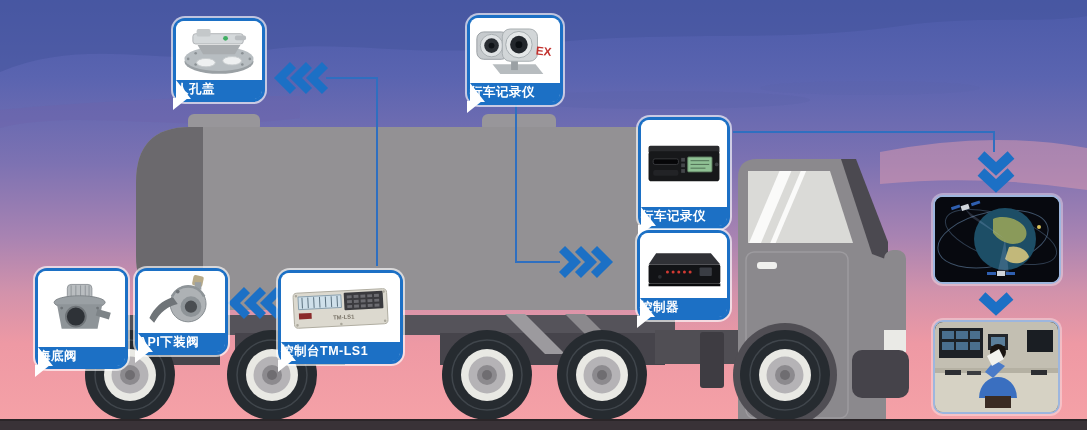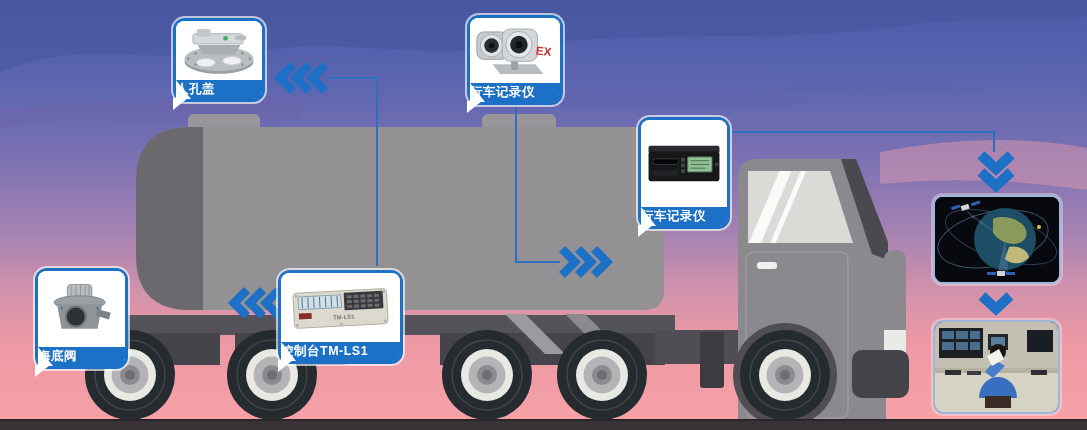--- a/index.html
+++ b/index.html
@@ -217,20 +217,39 @@
             <path d="M52,28 H72"></path>
             <path d="M52,32 H72"></path>
             <path d="M52,36 H68"></path>
           </g>
         <circle cx="80" cy="32" r="2" fill="#3c3e42"></circle>
       </svg>
     </div>
     <div class="band">行车记录仪</div>
   </div>
 
+  <div class="callout" style="left:637px;top:230px;width:93px;height:90px">
+    <div class="img">
+      <svg viewBox="0 0 90 62">
+        <polygon points="16,18 74,18 84,30 8,30" fill="#303136"></polygon>
+        <rect x="8" y="30" width="76" height="20" rx="2" fill="#121316"></rect>
+        <g fill="#d23a33">
+          <circle cx="28" cy="38" r="1.6"></circle>
+            <circle cx="34" cy="38" r="1.6"></circle>
+            <circle cx="40" cy="38" r="1.6"></circle>
+          <circle cx="46" cy="38" r="1.6"></circle>
+            <circle cx="52" cy="38" r="1.6"></circle>
+        </g>
+        <rect x="62" y="33" width="13" height="9" rx="1" fill="#3a3d44"></rect>
+        <circle cx="20" cy="43" r="2" fill="#2c2e32"></circle>
+        <rect x="8" y="50" width="76" height="3" fill="#08090b"></rect>
+      </svg>
+    </div>
+    <div class="band">控制器</div>
+  </div>
 
   <div class="callout" style="left:35px;top:268px;width:93px;height:101px">
     <div class="img">
       <svg viewBox="0 0 90 62">
         <rect x="30" y="5" width="26" height="16" rx="4" fill="#b9bdc0" stroke="#8e9498"></rect>
         <g stroke="#8e9498" stroke-width="1">
             <path d="M34,6 V20"></path>
             <path d="M39,6 V20"></path>
             <path d="M44,6 V20"></path>
             <path d="M49,6 V20"></path>
@@ -241,20 +260,35 @@
         <circle cx="39" cy="39" r="10.5" fill="#2e3237"></circle>
         <circle cx="39" cy="39" r="10.5" fill="none" stroke="#6f7478" stroke-width="2"></circle>
         <path d="M62,31 L76,35 L74,42 L60,38 Z" fill="#7d8387"></path>
         <circle cx="24" cy="30" r="1.5" fill="#6f7478"></circle>
           <circle cx="62" cy="30" r="1.5" fill="#6f7478"></circle>
       </svg>
     </div>
     <div class="band">海底阀</div>
   </div>
 
+  <div class="callout" style="left:135px;top:268px;width:93px;height:87px">
+    <div class="img">
+      <svg viewBox="0 0 90 62">
+        <rect x="57" y="3" width="11" height="11" rx="2" fill="#b9ab88" transform="rotate(12 62 8)"></rect>
+        <rect x="59" y="10" width="7" height="8" fill="#9aa0a4"></rect>
+        <circle cx="52" cy="33" r="19" fill="#aeb2b5" stroke="#83898d"></circle>
+        <path d="M35,25 A19,19 0 0,1 69,25" fill="none" stroke="#8e9498" stroke-width="3"></path>
+        <circle cx="55" cy="36" r="11" fill="#8e9498"></circle>
+        <circle cx="55" cy="36" r="6.5" fill="#4a4e52"></circle>
+        <path d="M36,26 C25,29 16,37 11,48 L16,53 C22,42 31,35 41,33 Z" fill="#6f7478"></path>
+        <circle cx="41" cy="20" r="2" fill="#6f7478"></circle>
+      </svg>
+    </div>
+    <div class="band">API下装阀</div>
+  </div>
 
   <div class="callout" style="left:278px;top:270px;width:125px;height:94px">
     <div class="img">
       <svg viewBox="0 0 120 60">
         <g transform="rotate(-3 60 30)">
           <rect x="12" y="13" width="96" height="36" rx="4" fill="#dcd9cf" stroke="#b0ada1"></rect>
           <rect x="17" y="17" width="44" height="13" fill="#cfe0ea" stroke="#8aa0ae"></rect>
           <g stroke="#5a707e" stroke-width="1">
             <path d="M21,18 V29"></path>
               <path d="M27,18 V29"></path>

